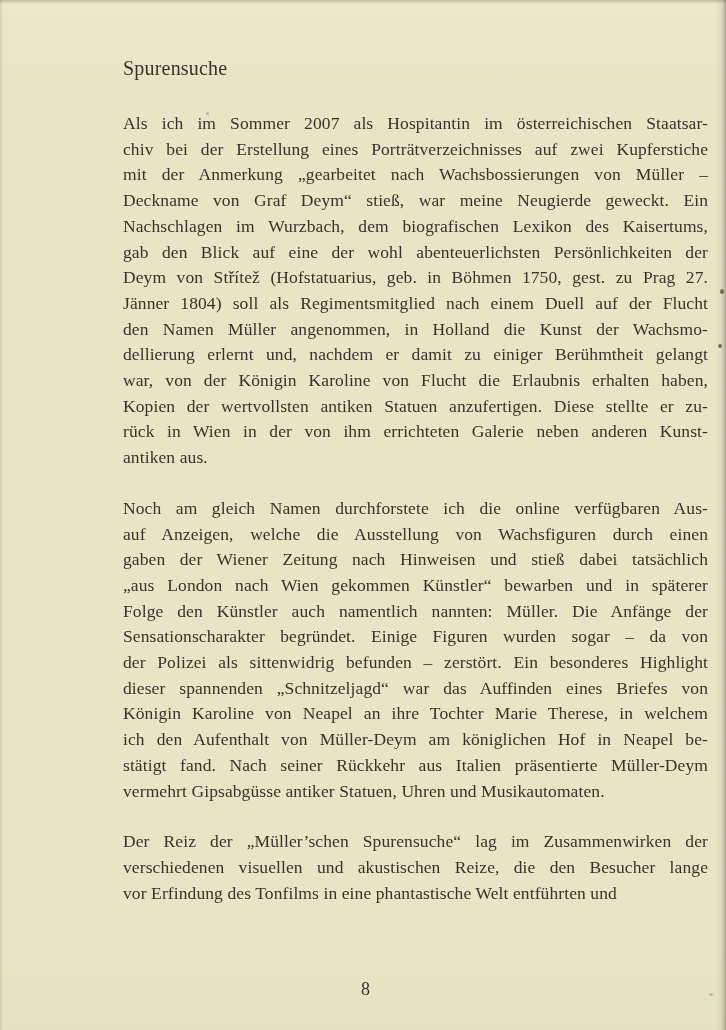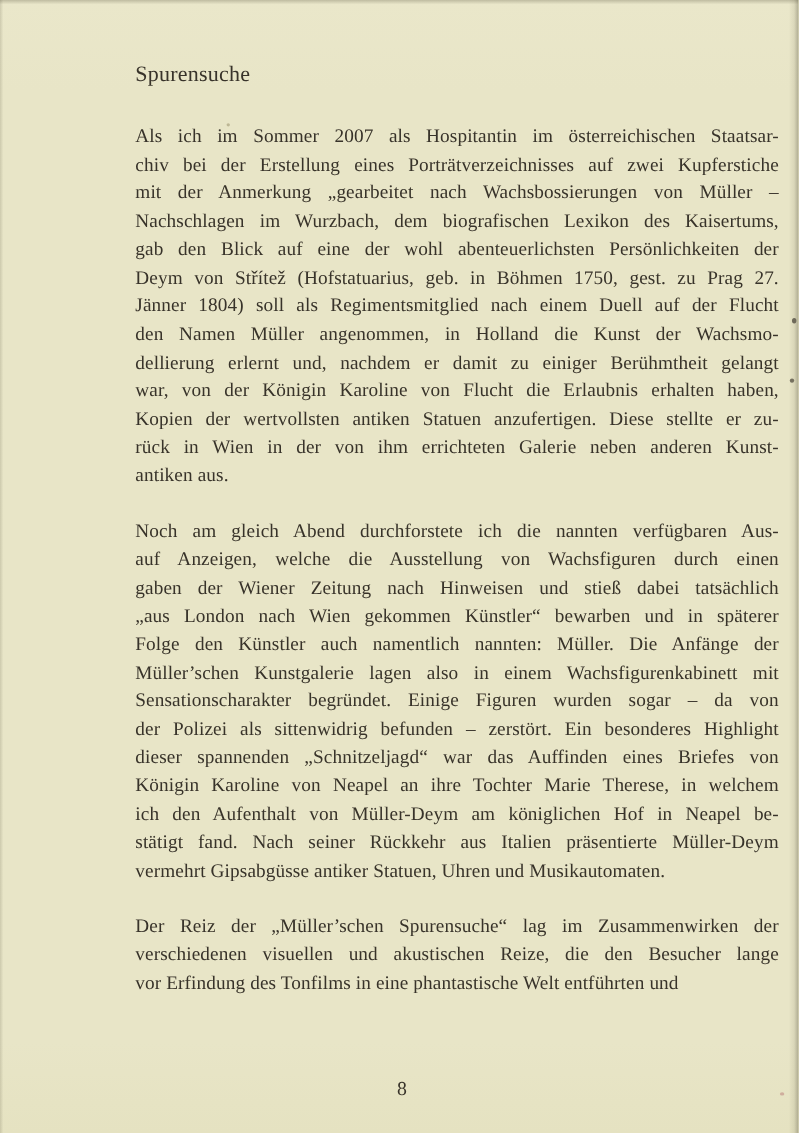--- a/index.html
+++ b/index.html
@@ -102,38 +102,38 @@
   <div class="speck speck-3"></div>
   <div class="speck speck-4"></div>
 
   <div class="content">
     <h1 class="heading">Spurensuche</h1>
     <div>
         <div class="paragraph">
           <div class="line">Als ich im Sommer 2007 als Hospitantin im österreichischen Staatsar-</div>
           <div class="line">chiv bei der Erstellung eines Porträtverzeichnisses auf zwei Kupferstiche</div>
           <div class="line">mit der Anmerkung „gearbeitet nach Wachsbossierungen von Müller –</div>
+          <div class="line">Deckname von Graf Deym“ stieß, war meine Neugierde geweckt. Ein</div>
           <div class="line">Nachschlagen im Wurzbach, dem biografischen Lexikon des Kaisertums,</div>
           <div class="line">gab den Blick auf eine der wohl abenteuerlichsten Persönlichkeiten der</div>
           <div class="line">Deym von Střítež (Hofstatuarius, geb. in Böhmen 1750, gest. zu Prag 27.</div>
           <div class="line">Jänner 1804) soll als Regimentsmitglied nach einem Duell auf der Flucht</div>
           <div class="line">den Namen Müller angenommen, in Holland die Kunst der Wachsmo-</div>
           <div class="line">dellierung erlernt und, nachdem er damit zu einiger Berühmtheit gelangt</div>
           <div class="line">war, von der Königin Karoline von Flucht die Erlaubnis erhalten haben,</div>
           <div class="line">Kopien der wertvollsten antiken Statuen anzufertigen. Diese stellte er zu-</div>
           <div class="line">rück in Wien in der von ihm errichteten Galerie neben anderen Kunst-</div>
           <div class="line last">antiken aus.</div>
         </div>
         <div class="paragraph">
-          <div class="line">Noch am gleich Abend durchforstete ich die nannten verfügbaren Aus-</div>
+          <div class="line">Noch am gleich Namen durchforstete ich die online verfügbaren Aus-</div>
           <div class="line">auf Anzeigen, welche die Ausstellung von Wachsfiguren durch einen</div>
           <div class="line">gaben der Wiener Zeitung nach Hinweisen und stieß dabei tatsächlich</div>
           <div class="line">„aus London nach Wien gekommen Künstler“ bewarben und in späterer</div>
           <div class="line">Folge den Künstler auch namentlich nannten: Müller. Die Anfänge der</div>
-          <div class="line">Müller’schen Kunstgalerie lagen also in einem Wachsfigurenkabinett mit</div>
           <div class="line">Sensationscharakter begründet. Einige Figuren wurden sogar – da von</div>
           <div class="line">der Polizei als sittenwidrig befunden – zerstört. Ein besonderes Highlight</div>
           <div class="line">dieser spannenden „Schnitzeljagd“ war das Auffinden eines Briefes von</div>
           <div class="line">Königin Karoline von Neapel an ihre Tochter Marie Therese, in welchem</div>
           <div class="line">ich den Aufenthalt von Müller-Deym am königlichen Hof in Neapel be-</div>
           <div class="line">stätigt fand. Nach seiner Rückkehr aus Italien präsentierte Müller-Deym</div>
           <div class="line last">vermehrt Gipsabgüsse antiker Statuen, Uhren und Musikautomaten.</div>
         </div>
         <div class="paragraph">
           <div class="line">Der Reiz der „Müller’schen Spurensuche“ lag im Zusammenwirken der</div>

